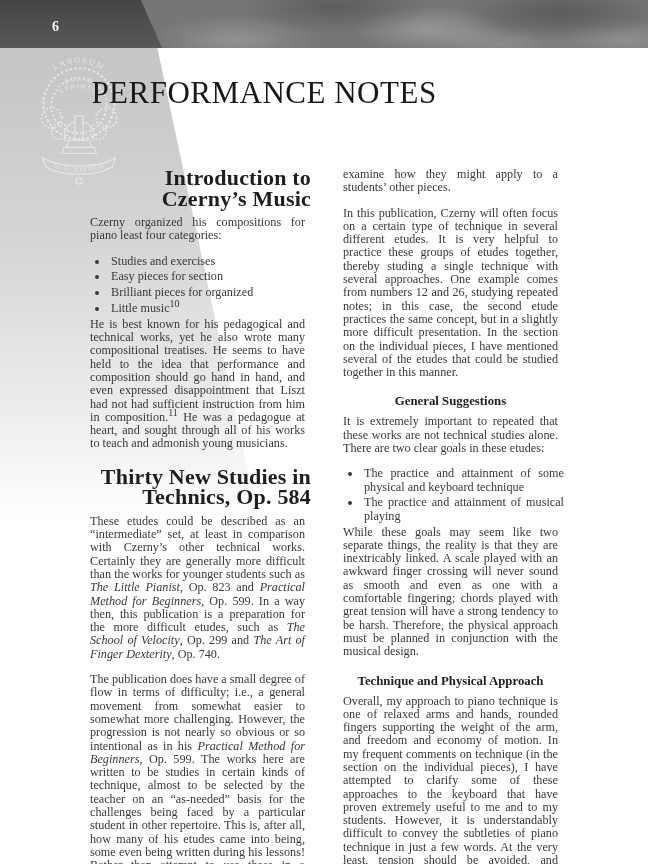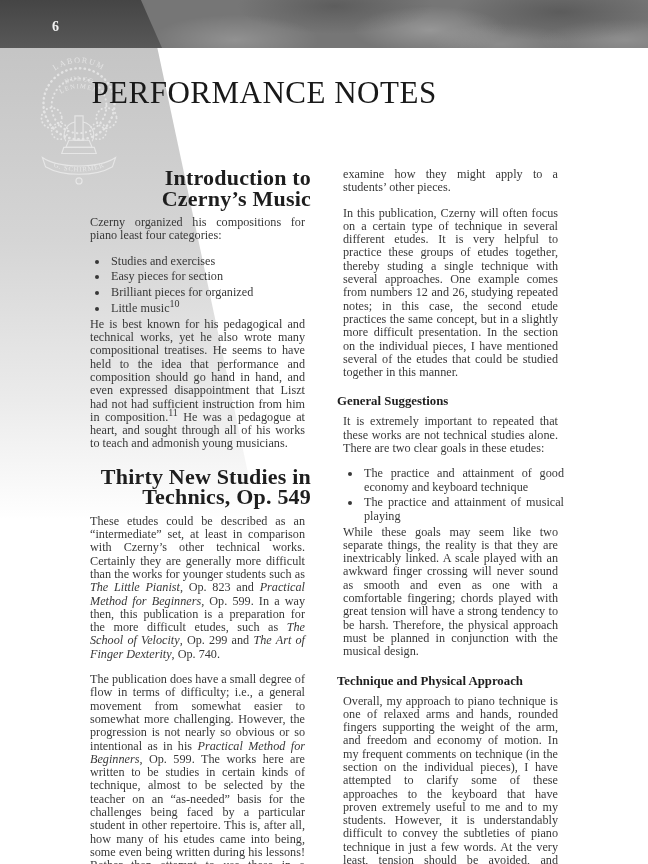--- a/index.html
+++ b/index.html
@@ -52,21 +52,21 @@
     position:absolute;top:168px;left:84px;width:480px;
     display:flex;gap:26px;
   }
   .col{width:227px;color:#383838;font-size:12.2px;line-height:13.3px;text-align:justify;}
   .col p{margin:0 6px 12px;}
   .col h2{
     font-size:22px;line-height:20.5px;margin:16px 0 7px;
     color:#1e1e1e;font-weight:700;letter-spacing:.2px;text-align:right;
   }
   .col h2:first-child{margin-top:0;}
-  .col h3{font-size:12.8px;line-height:14px;margin:15px 0 7px;color:#1e1e1e;font-weight:700;text-align:left;}
+  .col h3{font-size:12.8px;line-height:14px;margin:15px 0 7px;color:#1e1e1e;font-weight:700;text-align:center;}
   .col ul{margin:0 0;padding-left:25px;list-style:disc;}
   .col li{margin:0 0 2.5px;padding-left:2px;}
   .col sup{font-size:10px;line-height:0;vertical-align:super;}
   .col i{}
 </style>
 </head>
 <body>
 
 <div class="page">
 
@@ -121,31 +121,31 @@
     <div class="col">
         <h2>Introduction to Czerny’s Music</h2>
         <p><span>Czerny organized his compositions for piano least four categories:</span></p>
         <ul>
           <li><span>Studies and exercises</span></li>
           <li><span>Easy pieces for section</span></li>
           <li><span>Brilliant pieces for organized</span></li>
           <li><span>Little music</span><sup>10</sup></li>
         </ul>
         <p><span>He is best known for his pedagogical and technical works, yet he also wrote many compositional treatises. He seems to have held to the idea that performance and composition should go hand in hand, and even expressed disappointment that Liszt had not had sufficient instruction from him in composition.</span><sup>11</sup><span> He was a pedagogue at heart, and sought through all of his works to teach and admonish young musicians.</span></p>
-        <h2>Thirty New Studies in Technics, Op. 549</h2>
+        <h2>Thirty New Studies in Technics, Op. 584</h2>
         <p><span>These etudes could be described as an “intermediate” set, at least in comparison with Czerny’s other technical works. Certainly they are generally more difficult than the works for younger students such as </span><i>The Little Pianist</i><span>, Op. 823 and </span><i>Practical Method for Beginners</i><span>, Op. 599. In a way then, this publication is a preparation for the more difficult etudes, such as </span><i>The School of Velocity</i><span>, Op. 299 and </span><i>The Art of Finger Dexterity</i><span>, Op. 740.</span></p>
         <p><span>The publication does have a small degree of flow in terms of difficulty; i.e., a general movement from somewhat easier to somewhat more challenging. However, the progression is not nearly so obvious or so intentional as in his </span><i>Practical Method for Beginners</i><span>, Op. 599. The works here are written to be studies in certain kinds of technique, almost to be selected by the teacher on an “as-needed” basis for the challenges being faced by a particular student in other repertoire. This is, after all, how many of his etudes came into being, some even being written during his lessons! Rather than attempt to use these in a chronological way,</span></p>
       </div>
     <div class="col">
         <p><span>examine how they might apply to a students’ other pieces.</span></p>
         <p><span>In this publication, Czerny will often focus on a certain type of technique in several different etudes. It is very helpful to practice these groups of etudes together, thereby studing a single technique with several approaches. One example comes from numbers 12 and 26, studying repeated notes; in this case, the second etude practices the same concept, but in a slightly more difficult presentation. In the section on the individual pieces, I have mentioned several of the etudes that could be studied together in this manner.</span></p>
         <h3>General Suggestions</h3>
         <p><span>It is extremely important to repeated that these works are not technical studies alone. There are two clear goals in these etudes:</span></p>
         <ul>
-          <li><span>The practice and attainment of good economy and keyboard technique</span></li>
+          <li><span>The practice and attainment of some physical and keyboard technique</span></li>
           <li><span>The practice and attainment of musical playing</span></li>
         </ul>
         <p><span>While these goals may seem like two separate things, the reality is that they are inextricably linked. A scale played with an awkward finger crossing will never sound as smooth and even as one with a comfortable fingering; chords played with great tension will have a strong tendency to be harsh. Therefore, the physical approach must be planned in conjunction with the musical design.</span></p>
         <h3>Technique and Physical Approach</h3>
         <p><span>Overall, my approach to piano technique is one of relaxed arms and hands, rounded fingers supporting the weight of the arm, and freedom and economy of motion. In my frequent comments on technique (in the section on the individual pieces), I have attempted to clarify some of these approaches to the keyboard that have proven extremely useful to me and to my students. However, it is understandably difficult to convey the subtleties of piano technique in just a few words. At the very least, tension should be avoided, and careful attention should be paid to the physical study of </span><i>how</i><span> a passage is best and most naturally played.</span></p>
       </div>
   </div>
 
 </div>
 

